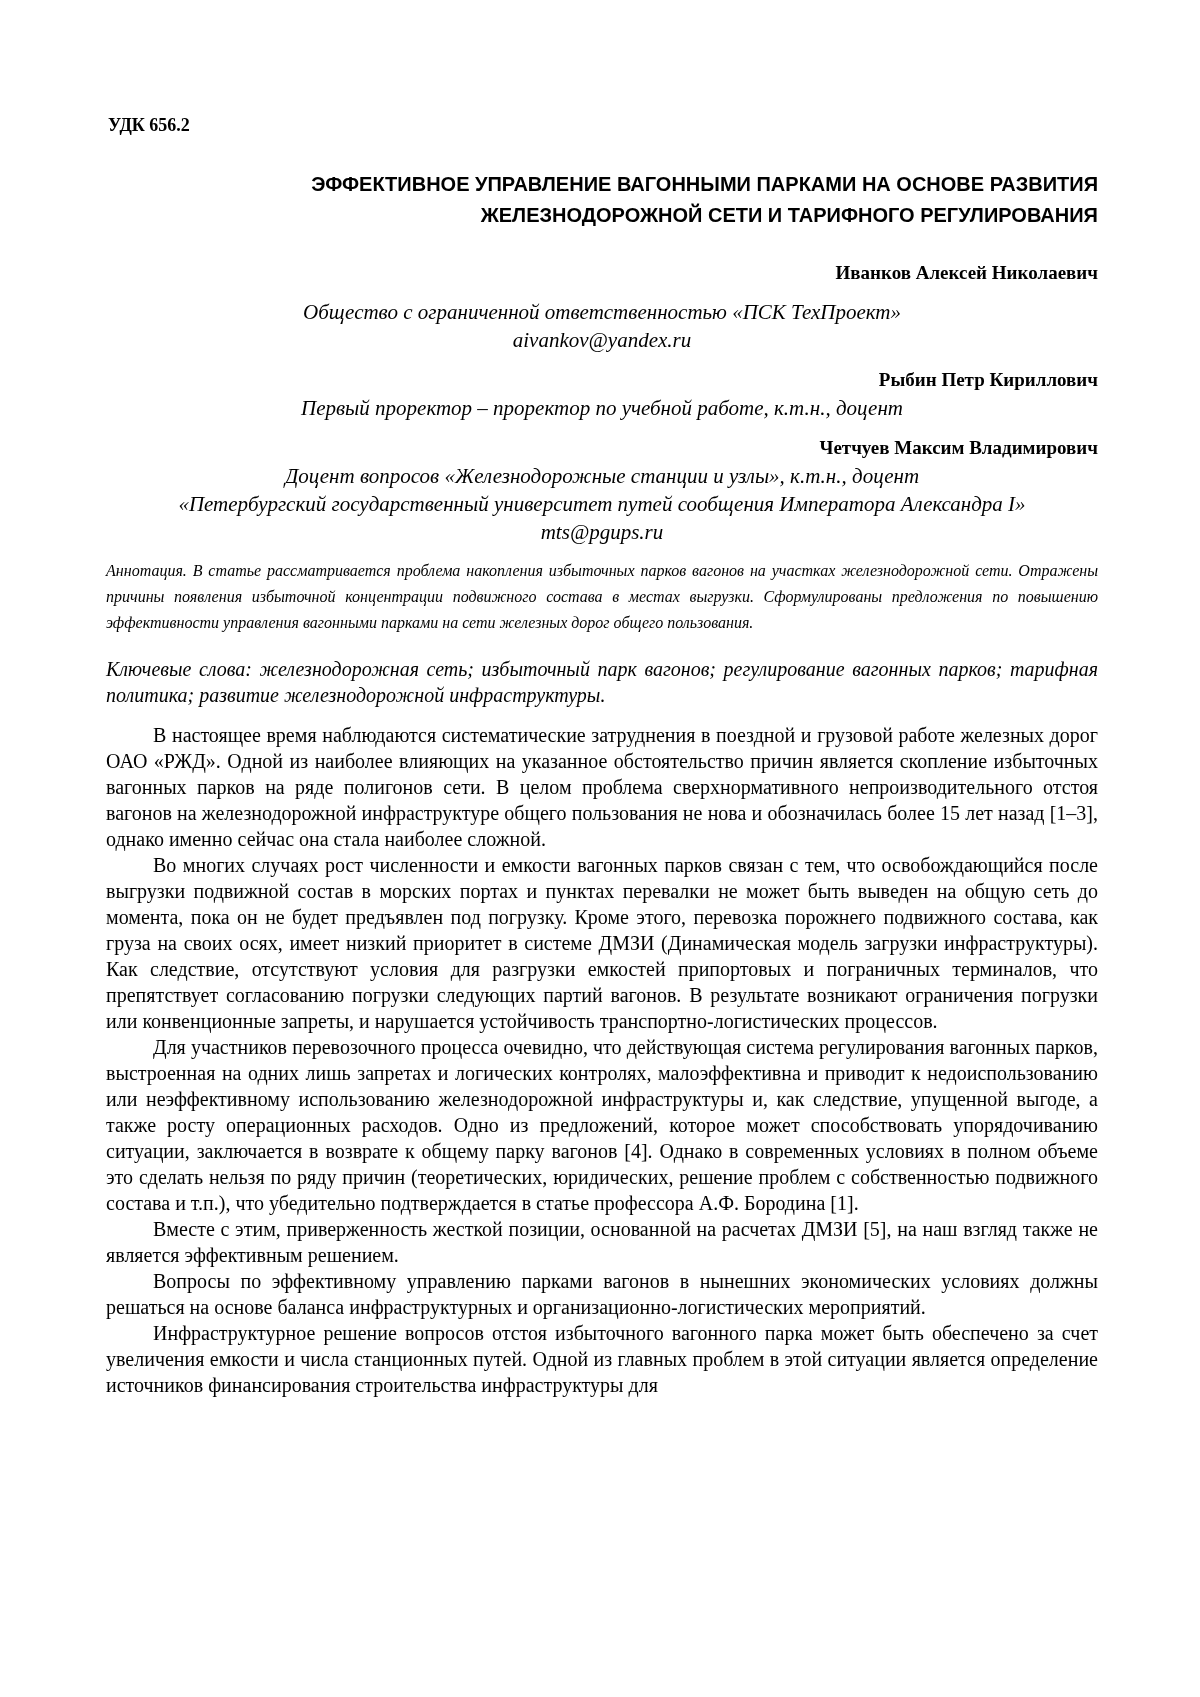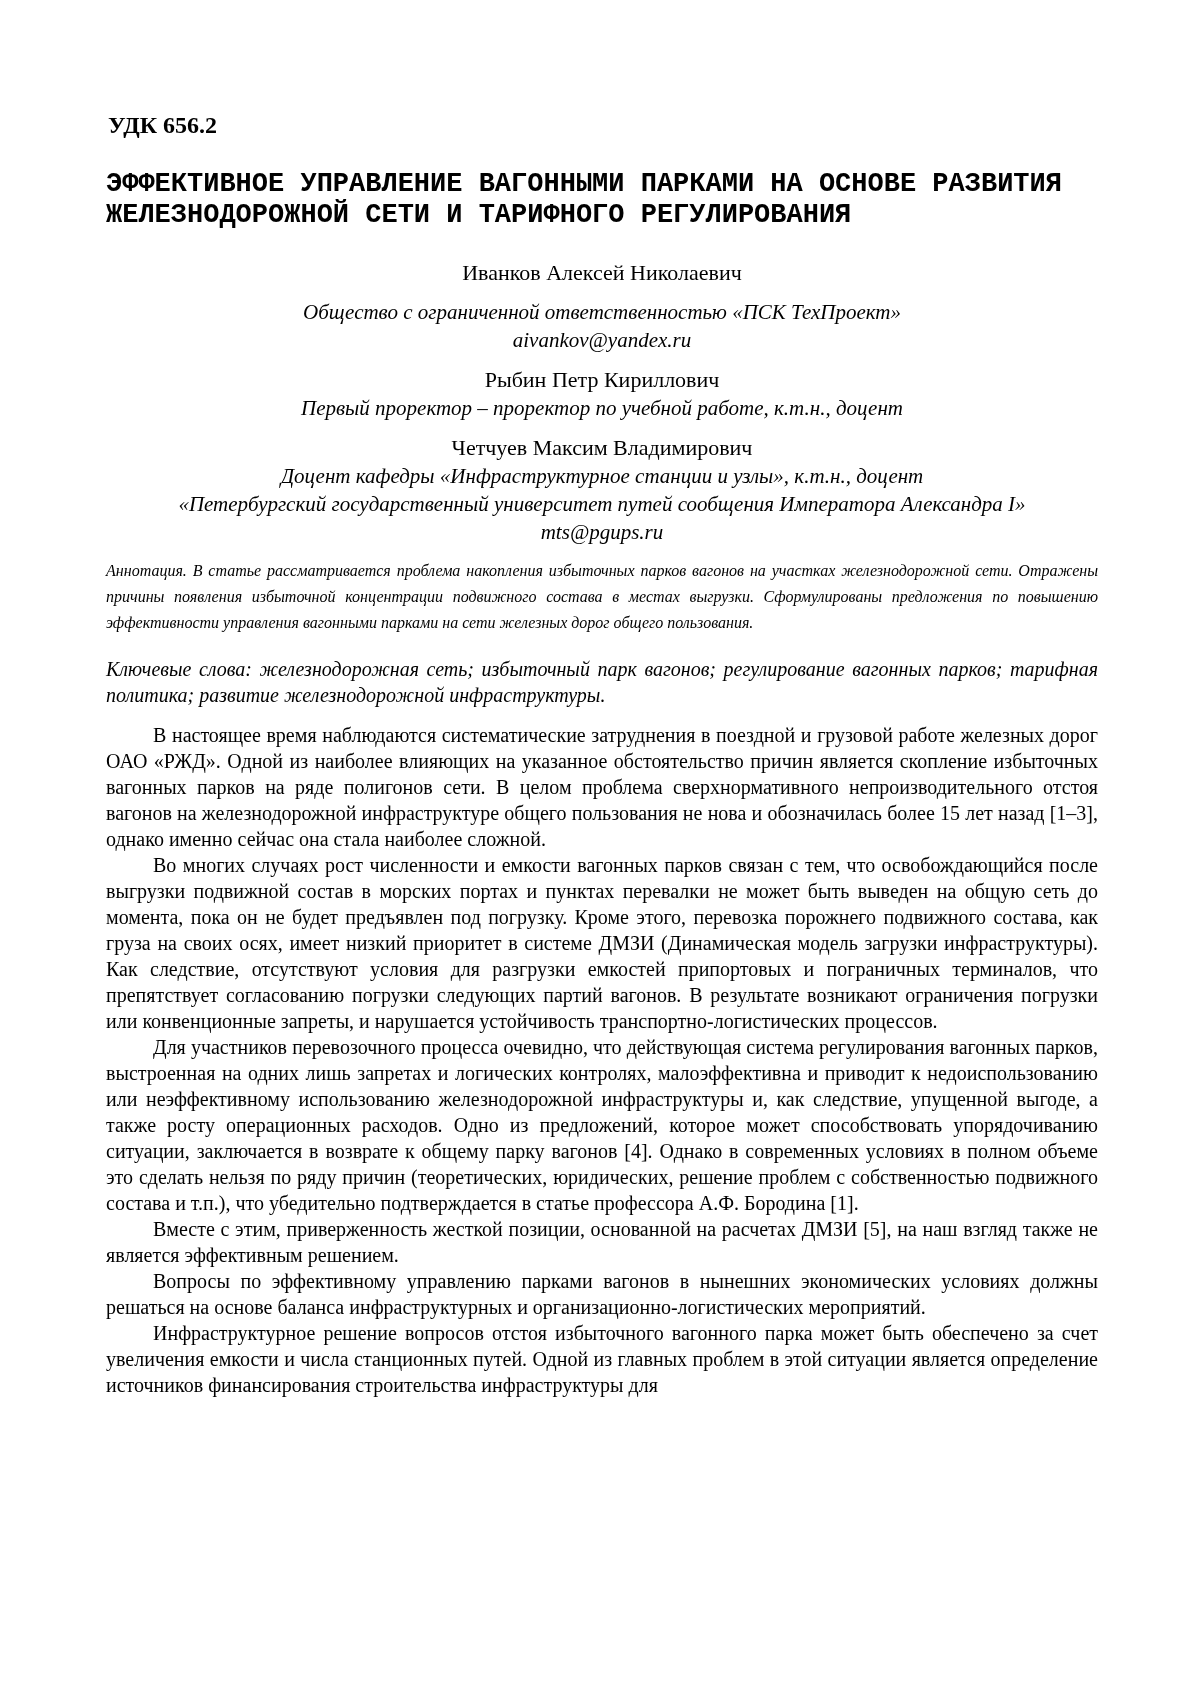--- a/index.html
+++ b/index.html
@@ -13,37 +13,37 @@
     height: 1697px;
     box-sizing: border-box;
     background: #ffffff;
     color: #000000;
     padding: 112px 102px 0 106px;
     font-family: "Liberation Serif", serif;
     overflow: hidden;
   }
   .udc {
     font-weight: bold;
-    font-size: 24px;
+    font-size: 18px;
     line-height: 27px;
     margin: 0 0 30px 2px;
   }
   .title {
     margin: 0 0 28px 0;
-    text-align: left;
-    font-family: Liberation Mono, monospace;
+    text-align: right;
+    font-family: Liberation Sans, sans-serif;
     font-weight: bold;
-    font-size: 27px;
+    font-size: 20px;
     line-height: 31px;
   }
   .title .tl { display: block; }
   .person-name {
-    font-weight: normal;
-    font-size: 22px;
-    text-align: center;
+    font-weight: bold;
+    font-size: 19px;
+    text-align: right;
     line-height: 28px;
     margin: 12px 0 0 0;
   }
   .center-italic {
     font-style: italic;
     font-size: 21px;
     text-align: center;
     line-height: 28px;
     margin: 0;
   }
@@ -84,21 +84,21 @@
   </h1>
 
   <div class="person-name">Иванков Алексей Николаевич</div>
   <p class="center-italic group-gap">Общество с ограниченной ответственностью «ПСК ТехПроект»</p>
   <p class="center-italic">aivankov@yandex.ru</p>
 
   <div class="person-name">Рыбин Петр Кириллович</div>
   <p class="center-italic">Первый проректор – проректор по учебной работе, к.т.н., доцент</p>
 
   <div class="person-name">Четчуев Максим Владимирович</div>
-  <p class="center-italic">Доцент кафедры «Инфраструктурное станции и узлы», к.т.н., доцент</p>
+  <p class="center-italic">Доцент вопросов «Железнодорожные станции и узлы», к.т.н., доцент</p>
 
   <p class="center-italic">«Петербургский государственный университет путей сообщения Императора Александра I»</p>
   <p class="center-italic">mts@pgups.ru</p>
 
   <p class="abstract">Аннотация. В статье рассматривается проблема накопления избыточных парков вагонов на участках железнодорожной сети. Отражены причины появления избыточной концентрации подвижного состава в местах выгрузки. Сформулированы предложения по повышению эффективности управления вагонными парками на сети железных дорог общего пользования.</p>
 
   <p class="keywords">Ключевые слова: железнодорожная сеть; избыточный парк вагонов; регулирование вагонных парков; тарифная политика; развитие железнодорожной инфраструктуры.</p>
 
   <p class="body-par first">В настоящее время наблюдаются систематические затруднения в поездной и грузовой работе железных дорог ОАО «РЖД». Одной из наиболее влияющих на указанное обстоятельство причин является скопление избыточных вагонных парков на ряде полигонов сети. В целом проблема сверхнормативного непроизводительного отстоя вагонов на железнодорожной инфраструктуре общего пользования не нова и обозначилась более 15 лет назад [1–3], однако именно сейчас она стала наиболее сложной.</p>
   <p class="body-par">Во многих случаях рост численности и емкости вагонных парков связан с тем, что освобождающийся после выгрузки подвижной состав в морских портах и пунктах перевалки не может быть выведен на общую сеть до момента, пока он не будет предъявлен под погрузку. Кроме этого, перевозка порожнего подвижного состава, как груза на своих осях, имеет низкий приоритет в системе ДМЗИ (Динамическая модель загрузки инфраструктуры). Как следствие, отсутствуют условия для разгрузки емкостей припортовых и пограничных терминалов, что препятствует согласованию погрузки следующих партий вагонов. В результате возникают ограничения погрузки или конвенционные запреты, и нарушается устойчивость транспортно-логистических процессов.</p>

